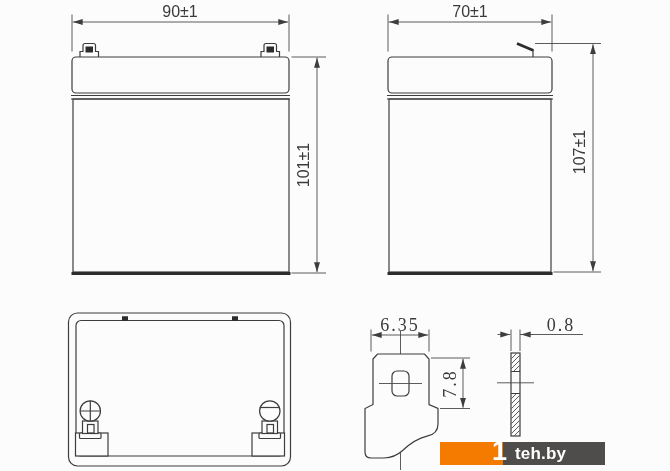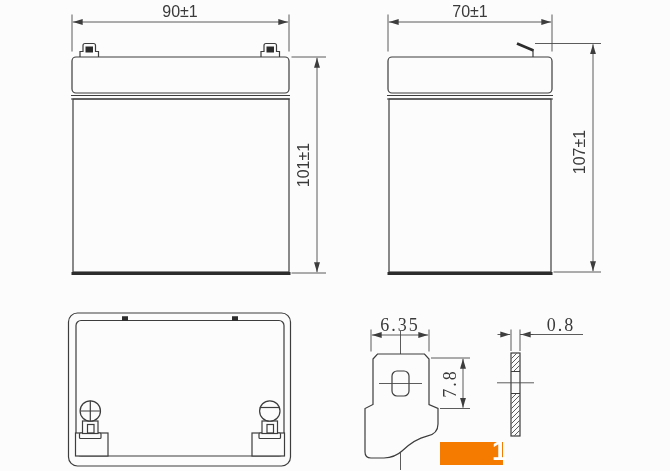--- a/index.html
+++ b/index.html
@@ -136,16 +136,19 @@
       <path class="thin" d="M511,329.5 V351 M520,329.5 V351"></path>
       <line class="thin" x1="497.5" y1="334.5" x2="510.2" y2="334.5" marker-end="url(#arr)"></line>
       <line class="thin" x1="533.5" y1="334.5" x2="520.8" y2="334.5" marker-end="url(#arr)"></line>
       <path class="thin" d="M520,334.5 H583"></path>
       <text class="dim-serif" x="561" y="330.5" text-anchor="middle">0.8</text>
     </g>
   </svg>
 
   <div class="wm">
     <div class="wm-orange"></div>
+    <div class="wm-dark">
+      <span class="wm-site">teh.by</span>
+    </div>
     <span class="wm-one">1</span>
   </div>
 
 </div>
 
 </body></html>

